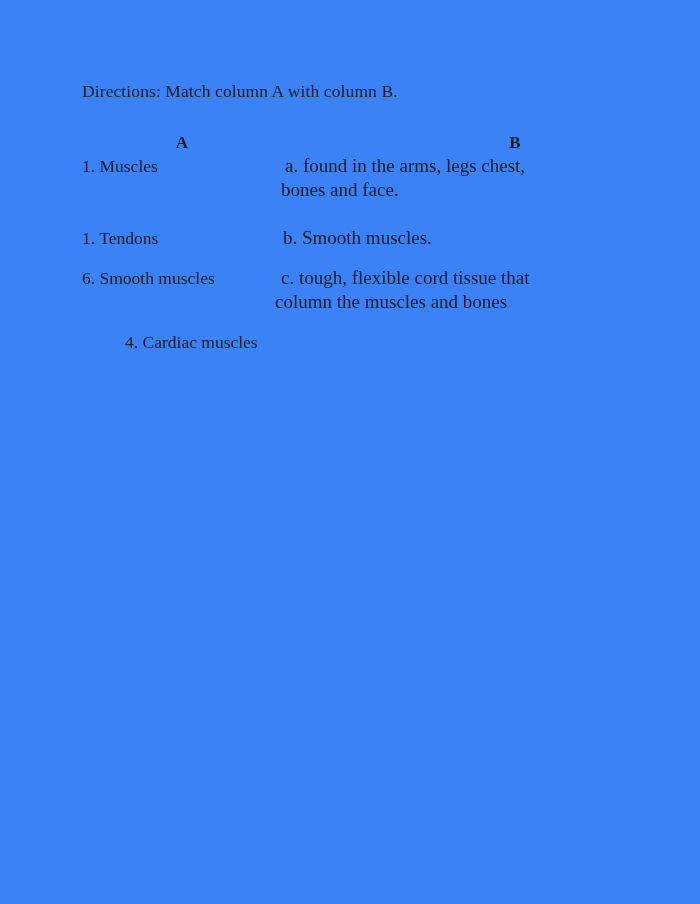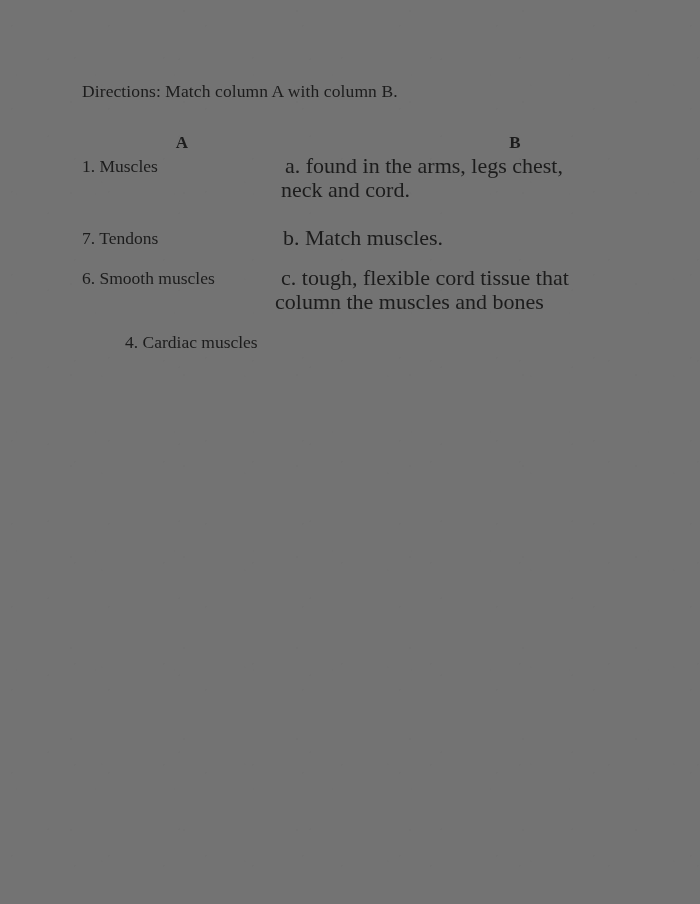--- a/index.html
+++ b/index.html
@@ -14,21 +14,21 @@
     overflow: hidden;
     font-family: "Liberation Serif", "DejaVu Serif", serif;
     color: #1c1c1c;
     -webkit-font-smoothing: antialiased;
   }
 
   
   .page {
     position: absolute;
     inset: 0;
-    background: #737373;
+    background: #3b82f6;
   }
 
   
   .paper-noise {
     position: absolute;
     inset: 0;
     pointer-events: none;
     background:
       radial-gradient(circle at 12% 31%, rgba(0,0,0,0.018) 0 1px, transparent 1px),
       radial-gradient(circle at 63% 12%, rgba(0,0,0,0.016) 0 1px, transparent 1px),
@@ -84,21 +84,21 @@
     left: 82px;
     top: 0;
     font-size: 17.5px;
     line-height: 24px;
     white-space: nowrap;
   }
 
   .col-b-cell {
     position: absolute;
     top: 0;
-    font-size: 22px;
+    font-size: 19px;
     line-height: 24px;
   }
   .col-b-cell .b-line {
     display: block;
     white-space: nowrap;
   }
 </style>
 </head>
 <body>
 
@@ -111,28 +111,28 @@
     <div class="col-header a">A</div>
     <div class="col-header b">B</div>
   </div>
 
   <div class="match-table">
 
     <div class="match-row" style="height:48px;">
       <div class="col-a-cell">1. Muscles</div>
       <div class="col-b-cell" style="left:285px;">
         <span class="b-line">a. found in the arms, legs chest,</span>
-        <span class="b-line" style="margin-left:-4px;">neck and cord.</span>
+        <span class="b-line" style="margin-left:-4px;">bones and face.</span>
       </div>
     </div>
 
     <div class="match-row" style="height:46px;">
-      <div class="col-a-cell" style="top:24px;">7. Tendons</div>
+      <div class="col-a-cell" style="top:24px;">1. Tendons</div>
       <div class="col-b-cell" style="left:283px; top:24px;">
-        <span class="b-line">b. Match muscles.</span>
+        <span class="b-line">b. Smooth muscles.</span>
       </div>
     </div>
 
     <div class="match-row" style="height:72px;">
       <div class="col-a-cell" style="top:18px;">6. Smooth muscles</div>
       <div class="col-b-cell" style="left:281px; top:18px;">
         <span class="b-line">c. tough, flexible cord tissue that</span>
         <span class="b-line" style="margin-left:-6px;">column the muscles and bones</span>
       </div>
     </div>

